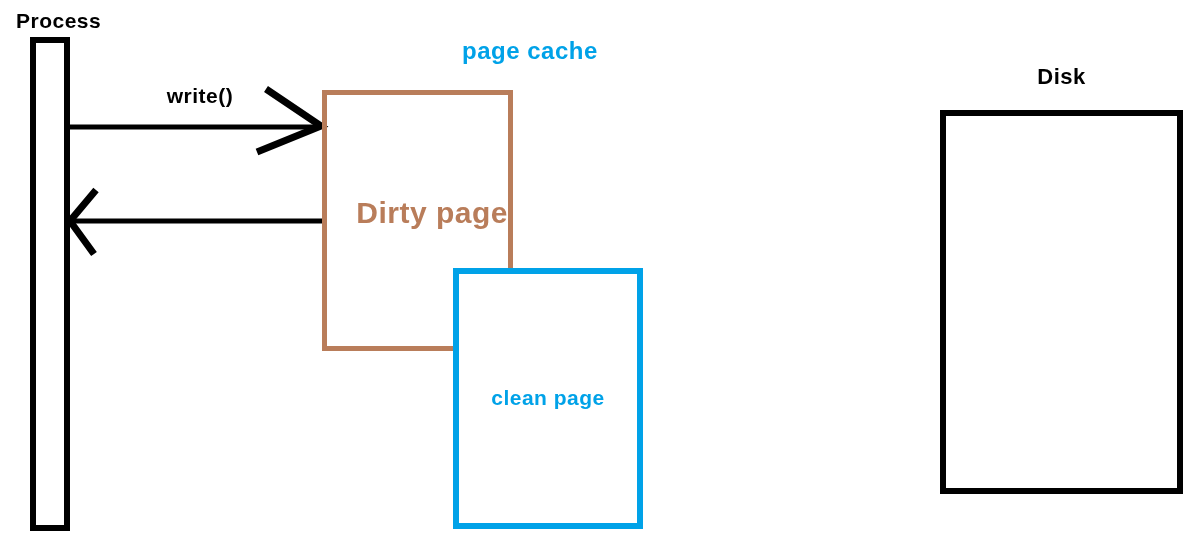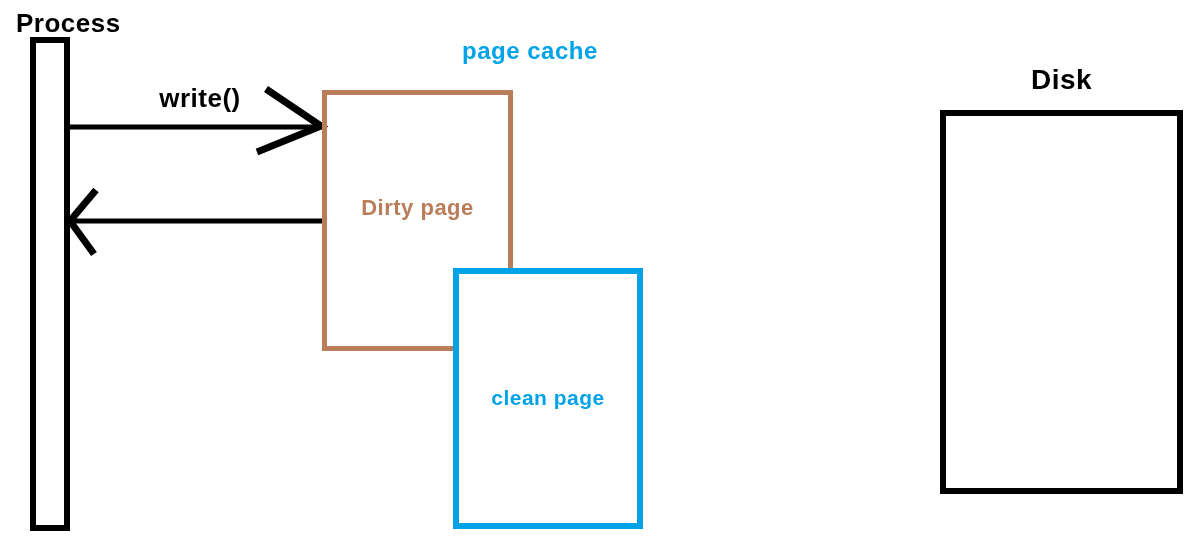--- a/index.html
+++ b/index.html
@@ -11,21 +11,21 @@
     position: relative;
     width: 1199px;
     height: 552px;
     background: var(--background, #ffffff);
     font-family: "Liberation Sans", sans-serif;
     overflow: hidden;
   }
   .label {
     position: absolute;
     font-weight: bold;
-    font-size: 26px;
+    font-size: 21px;
     letter-spacing: 0.5px;
     color: var(--black, #000000);
     white-space: nowrap;
     line-height: 1.1;
   }
   .label.blue  { color: var(--blue, #00a2e8); }
   .label.brown { color: var(--brown, #b97d5a); }
 
   #process-lifeline {
     position: absolute;
@@ -41,22 +41,22 @@
     left: 322px; top: 90px;
     width: 191px; height: 261px;
     border: 5px solid var(--brown, #b97d5a);
     box-sizing: border-box;
     background: transparent;
   }
   #dirty-page-box .box-label {
     position: absolute;
     left: 0; top: 101px;
     width: 100%;
-    text-align: center;
-    font-size: 22px;
+    text-align: right;
+    font-size: 30px;
   }
 
   #clean-page-box {
     position: absolute;
     left: 453px; top: 268px;
     width: 190px; height: 261px;
     border: 6px solid var(--blue, #00a2e8);
     box-sizing: border-box;
     background: #ffffff; 
   }
@@ -72,21 +72,21 @@
     position: absolute;
     left: 940px; top: 110px;
     width: 243px; height: 384px;
     border: 6px solid var(--black, #000000);
     box-sizing: border-box;
     background: #ffffff;
   }
 
   #page-cache-label { left: 462px; top: 38px; font-size: 24px; }
   #process-label    { left: 16px;  top: 9px; }
-  #disk-label       { left: 940px; top: 65px; width: 243px; text-align: center; font-size: 28px; letter-spacing: 0.5px; }
+  #disk-label       { left: 940px; top: 65px; width: 243px; text-align: center; font-size: 22px; letter-spacing: 0.5px; }
   #write-call-label { left: 70px;  top: 84px;  width: 260px; text-align: center; }
   #write-done-label { left: 70px;  top: 183px; width: 253px; text-align: center; }
 
   #arrows-layer {
     position: absolute;
     left: 0; top: 0;
     width: 1199px; height: 552px;
     pointer-events: none;
   }
   #arrows-layer .shaft {

